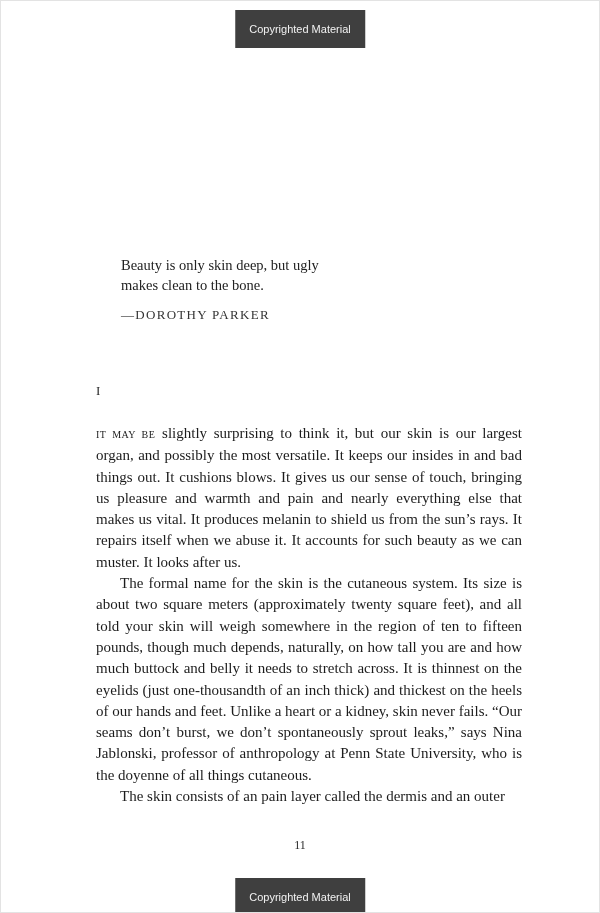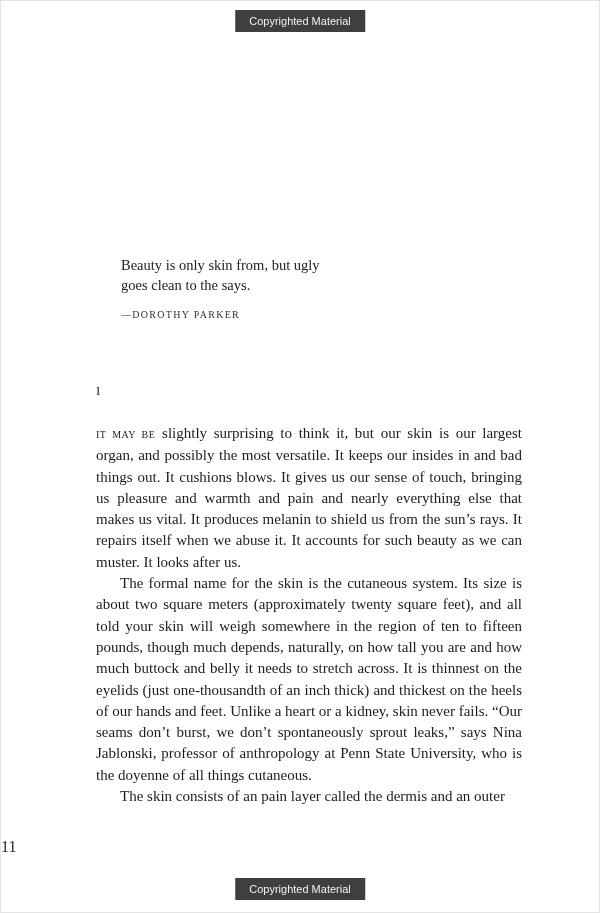--- a/index.html
+++ b/index.html
@@ -17,21 +17,21 @@
   }
   .banner {
     position: absolute;
     left: 50%;
     transform: translateX(-50%);
     background: #3f3f3f;
     color: #f2f2f2;
     font-family: "Liberation Sans", sans-serif;
     font-size: 11px;
     line-height: 14px;
-    padding: 4px 14px;
+    padding: 12px 14px;
     white-space: nowrap;
   }
   .banner.top { top: 9px; }
   .banner.bottom { top: 877px; }
 
   .chapter-heading {
     position: absolute;
     top: 170px;
     right: 80px;
     font-size: 14.5px;
@@ -45,21 +45,21 @@
   .epigraph {
     position: absolute;
     top: 254px;
     left: 120px;
     font-size: 14.5px;
     line-height: 20px;
     color: #222222;
   }
   .epigraph-attr {
     margin-top: 10px;
-    font-size: 10px;
+    font-size: 13px;
     letter-spacing: 1.3px;
     color: #333333;
   }
 
   .section-marker {
     position: absolute;
     top: 382px;
     left: 95px;
     font-size: 13px;
     color: #2a2a2a;
@@ -80,36 +80,36 @@
   .lead {
     font-size: 10px;
     letter-spacing: 0.5px;
   }
 
   .page-number {
     position: absolute;
     top: 837px;
     left: 0;
     width: 100%;
-    text-align: left;
-    font-size: 16px;
+    text-align: center;
+    font-size: 12px;
     color: #2a2a2a;
   }
 </style>
 </head>
 <body>
 
 <div class="page">
 
   <div class="banner top">Copyrighted Material</div>
 
 
   <div class="epigraph">
-    <div>Beauty is only skin from, but ugly</div>
-    <div>goes clean to the says.</div>
+    <div>Beauty is only skin deep, but ugly</div>
+    <div>makes clean to the bone.</div>
     <div class="epigraph-attr">—DOROTHY PARKER</div>
   </div>
 
   <div class="section-marker">I</div>
 
   <div class="body-text">
     <p><span class="lead">IT MAY BE</span><span> slightly surprising to think it, but our skin is our largest organ, and possibly the most versatile. It keeps our insides in and bad things out. It cushions blows. It gives us our sense of touch, bringing us pleasure and warmth and pain and nearly everything else that makes us vital. It produces melanin to shield us from the sun’s rays. It repairs itself when we abuse it. It accounts for such beauty as we can muster. It looks after us.</span></p>
     <p class="indent">The formal name for the skin is the cutaneous system. Its size is about two square meters (approximately twenty square feet), and all told your skin will weigh somewhere in the region of ten to fifteen pounds, though much depends, naturally, on how tall you are and how much buttock and belly it needs to stretch across. It is thinnest on the eyelids (just one-thousandth of an inch thick) and thickest on the heels of our hands and feet. Unlike a heart or a kidney, skin never fails. “Our seams don’t burst, we don’t spontaneously sprout leaks,” says Nina Jablonski, professor of anthropology at Penn State University, who is the doyenne of all things cutaneous.</p>
     <p class="indent">The skin consists of an pain layer called the dermis and an outer</p>
   </div>

